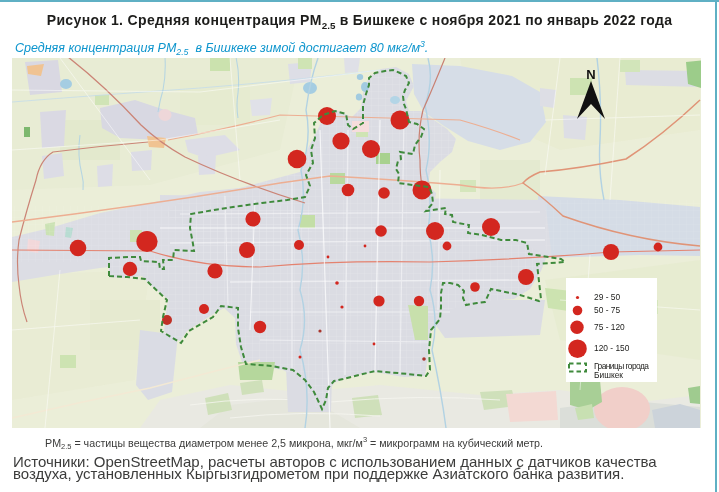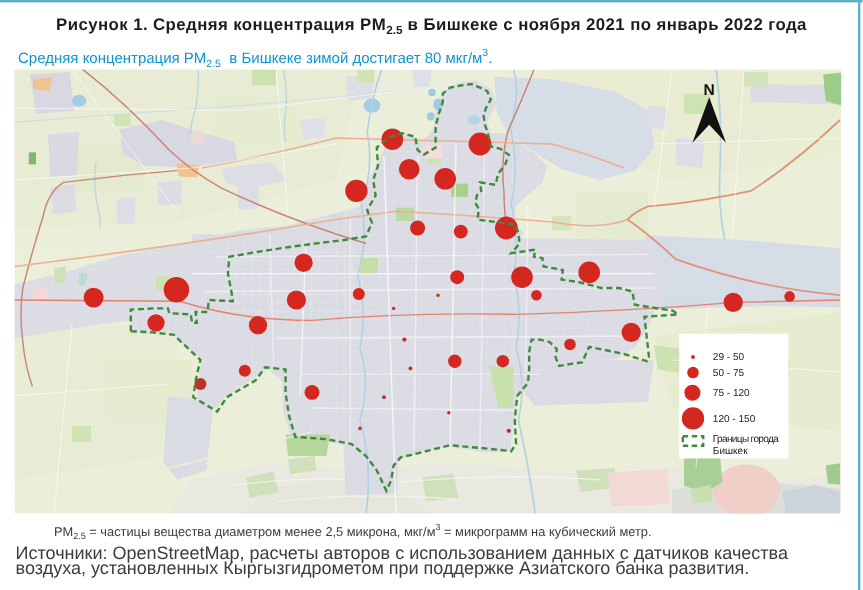--- a/index.html
+++ b/index.html
@@ -10,21 +10,21 @@
 </style>
 </head>
 <body>
 
 <div class="abs" style="left:0;top:0;width:719px;height:2px;background:#5fb0c4;"></div>
 
 <div class="abs" style="left:715px;top:0;width:2px;height:492px;background:#5fb0c4;"></div>
 
 <div class="abs" style="left:0;top:12px;width:719px;text-align:center;font-size:14px;font-weight:bold;letter-spacing:0.35px;color:#1d1d1b;">Рисунок 1. Средняя концентрация PM<sub class="s">2.5</sub> в Бишкеке с ноября 2021 по январь 2022 года</div>
 
-<div class="abs" style="left:15px;top:39px;font-size:12.5px;color:#0d95cd;">Средняя концентрация PM<sub class="s">2.5</sub>&nbsp; в Бишкеке зимой достигает 80 мкг/м<sup style="font-size:70%;">3</sup>.</div>
+<div class="abs" style="left:15px;top:39px;font-size:12.5px;font-style:italic;color:#0d95cd;">Средняя концентрация PM<sub class="s">2.5</sub>&nbsp; в Бишкеке зимой достигает 80 мкг/м<sup style="font-size:70%;">3</sup>.</div>
 
 <div class="abs" style="left:12px;top:58px;width:689px;height:370px;">
 <svg width="689" height="370" viewBox="12 58 689 370" xmlns="http://www.w3.org/2000/svg">
 <defs>
 <pattern id="grid" width="7" height="7" patternUnits="userSpaceOnUse">
   <rect width="7" height="7" fill="none"></rect>
   <path d="M0 0H7M0 0V7" stroke="#ffffff" stroke-width="0.7" opacity="0.42"></path>
 </pattern>
 </defs>
 

